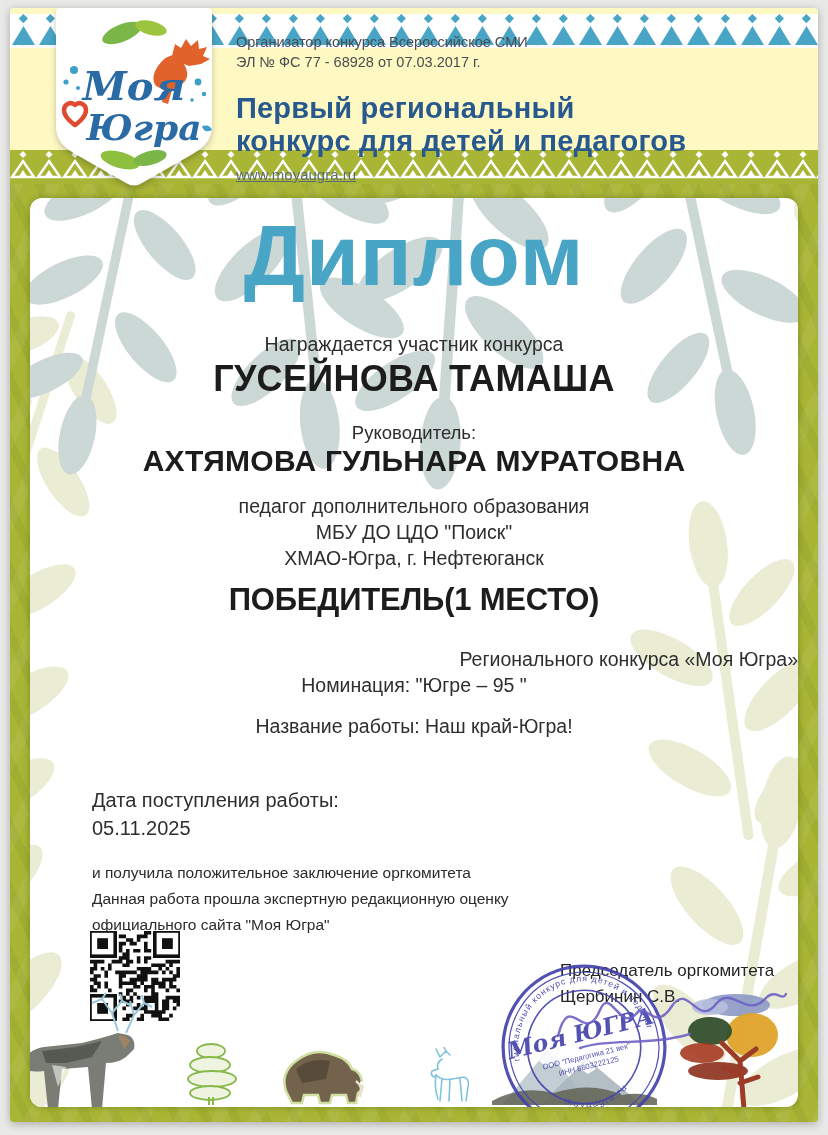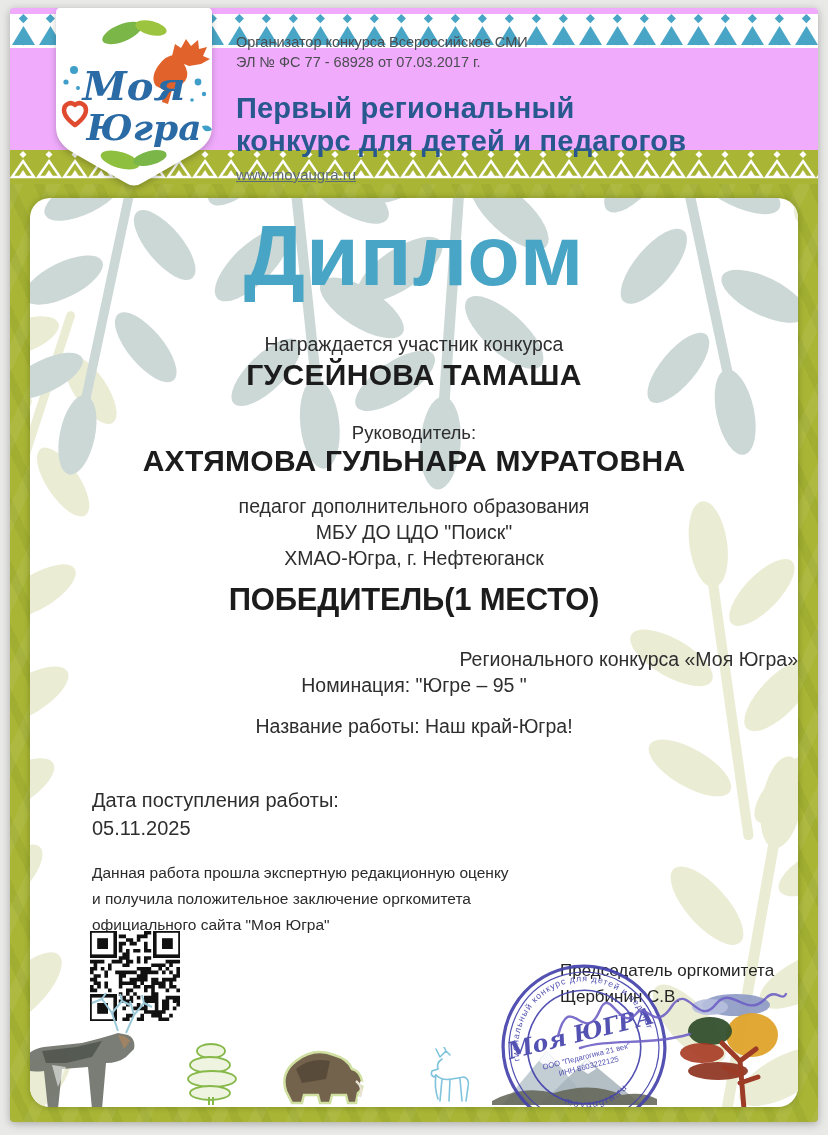--- a/index.html
+++ b/index.html
@@ -2,21 +2,21 @@
 <html><head>
 <meta charset="utf-8">
 <style>
   html,body{margin:0;padding:0;}
   body{
     width:828px;height:1135px;background:#e9e9e8;position:relative;
     font-family:"Liberation Sans", sans-serif;overflow:hidden;color:#2e2e2e;
   }
   .page{
     position:absolute;left:10px;top:8px;width:808px;height:1114px;
-    background:#f0abfc;border-radius:4px;box-shadow:0 2px 8px rgba(0,0,0,.28);
+    background:#fef9c3;border-radius:4px;box-shadow:0 2px 8px rgba(0,0,0,.28);
     overflow:hidden;
   }
   .band{position:absolute;left:0;right:0;}
   .band svg{display:block;width:100%;height:100%;}
   .top-band{top:6px;height:34px;}
   .green-band{top:142px;height:36px;}
 
   .header-text{position:absolute;left:226px;top:24px;z-index:3;}
   .org-line{font-size:14.5px;color:#4a4d50;line-height:1.4;}
   .main-title{margin-top:19px;font-size:29px;font-weight:bold;color:#27588e;line-height:1.16;letter-spacing:.2px;}
@@ -27,30 +27,30 @@
 
   .frame{
     position:absolute;left:0;right:0;top:176px;bottom:0;
     background-color:#a8b535;
     background-image:
       repeating-linear-gradient(115deg, rgba(255,255,255,.06) 0 12px, rgba(255,255,255,0) 12px 34px),
       repeating-linear-gradient(245deg, rgba(70,90,10,.08) 0 9px, rgba(70,90,10,0) 9px 27px);
   }
   .panel{
     position:absolute;left:20px;right:20px;top:14px;bottom:15px;
-    background:#fff;border-radius:20px;overflow:hidden;
+    background:#fff;border-radius:12px;overflow:hidden;
     box-shadow:0 0 6px rgba(60,70,10,.35);
   }
   .bg-leaves{position:absolute;inset:0;z-index:0;}
   .content{position:absolute;inset:0;z-index:2;}
 
   .cline{position:absolute;left:0;right:0;text-align:center;}
   .doc-title{top:8px;font-size:86px;font-weight:800;color:#48a5c5;letter-spacing:1px;}
   .award-intro{top:135px;font-size:19.5px;}
-  .participant{top:160px;font-size:30px;font-weight:800;color:#1c1c1c;letter-spacing:.3px;}
+  .participant{top:160px;font-size:36px;font-weight:800;color:#1c1c1c;letter-spacing:.3px;}
   .sup-label{top:224px;font-size:18.5px;}
   .sup-name{top:246px;font-size:30px;font-weight:800;color:#1c1c1c;letter-spacing:.3px;}
   .role-line{top:297px;font-size:19.5px;}
   .org-line2{top:323px;font-size:19.5px;}
   .loc-line{top:349px;font-size:19.5px;}
   .result-line{top:384px;font-size:31px;font-weight:800;color:#1c1c1c;letter-spacing:-.2px;}
   .contest-line{top:450px;font-size:19.5px;text-align:right;}
   .nomination-line{top:476px;font-size:19.5px;}
   .work-line{top:517px;font-size:19.5px;}
 
@@ -190,22 +190,22 @@
         <div class="cline contest-line">Регионального конкурса «Моя Югра»</div>
         <div class="cline nomination-line">Номинация: "Югре – 95 "</div>
         <div class="cline work-line">Название работы: Наш край-Югра!</div>
 
         <div class="date-block">
           <div>Дата поступления работы:</div>
           <div>05.11.2025</div>
         </div>
 
         <div class="note-block">
+          <div>и получила положительное заключение оргкомитета</div>
           <div>Данная работа прошла экспертную редакционную оценку</div>
-          <div>и получила положительное заключение оргкомитета</div>
           <div>официального сайта "Моя Югра"</div>
         </div>
 
         <div class="qr">
           <svg viewBox="0 0 100 100" width="90" height="90">
             <rect width="100" height="100" fill="#ffffff"></rect>
             <g id="qr-modules">
                 <path d="M60 0h4v4h-4zM64 0h4v4h-4zM32 4h4v4h-4zM36 4h4v4h-4zM52 4h4v4h-4zM56 4h4v4h-4zM60 4h4v4h-4zM40 8h4v4h-4zM44 8h4v4h-4zM52 8h4v4h-4zM32 12h4v4h-4zM36 12h4v4h-4zM44 12h4v4h-4zM48 12h4v4h-4zM60 12h4v4h-4zM32 16h4v4h-4zM60 16h4v4h-4zM32 20h4v4h-4zM40 20h4v4h-4zM48 20h4v4h-4zM52 20h4v4h-4zM60 20h4v4h-4zM64 20h4v4h-4zM36 24h4v4h-4zM40 24h4v4h-4zM32 28h4v4h-4zM36 28h4v4h-4zM40 28h4v4h-4zM52 28h4v4h-4zM60 28h4v4h-4zM64 28h4v4h-4zM0 32h4v4h-4zM4 32h4v4h-4zM8 32h4v4h-4zM12 32h4v4h-4zM24 32h4v4h-4zM28 32h4v4h-4zM32 32h4v4h-4zM40 32h4v4h-4zM44 32h4v4h-4zM52 32h4v4h-4zM60 32h4v4h-4zM84 32h4v4h-4zM88 32h4v4h-4zM92 32h4v4h-4zM96 32h4v4h-4zM4 36h4v4h-4zM20 36h4v4h-4zM36 36h4v4h-4zM40 36h4v4h-4zM68 36h4v4h-4zM72 36h4v4h-4zM76 36h4v4h-4zM80 36h4v4h-4zM88 36h4v4h-4zM0 40h4v4h-4zM4 40h4v4h-4zM12 40h4v4h-4zM20 40h4v4h-4zM52 40h4v4h-4zM56 40h4v4h-4zM60 40h4v4h-4zM64 40h4v4h-4zM76 40h4v4h-4zM84 40h4v4h-4zM96 40h4v4h-4zM0 44h4v4h-4zM16 44h4v4h-4zM28 44h4v4h-4zM32 44h4v4h-4zM36 44h4v4h-4zM40 44h4v4h-4zM44 44h4v4h-4zM48 44h4v4h-4zM56 44h4v4h-4zM60 44h4v4h-4zM64 44h4v4h-4zM68 44h4v4h-4zM72 44h4v4h-4zM80 44h4v4h-4zM88 44h4v4h-4zM96 44h4v4h-4zM4 48h4v4h-4zM8 48h4v4h-4zM16 48h4v4h-4zM32 48h4v4h-4zM36 48h4v4h-4zM52 48h4v4h-4zM56 48h4v4h-4zM60 48h4v4h-4zM92 48h4v4h-4zM96 48h4v4h-4zM0 52h4v4h-4zM4 52h4v4h-4zM32 52h4v4h-4zM44 52h4v4h-4zM48 52h4v4h-4zM52 52h4v4h-4zM56 52h4v4h-4zM60 52h4v4h-4zM68 52h4v4h-4zM72 52h4v4h-4zM80 52h4v4h-4zM84 52h4v4h-4zM88 52h4v4h-4zM92 52h4v4h-4zM4 56h4v4h-4zM8 56h4v4h-4zM16 56h4v4h-4zM32 56h4v4h-4zM36 56h4v4h-4zM40 56h4v4h-4zM44 56h4v4h-4zM48 56h4v4h-4zM56 56h4v4h-4zM68 56h4v4h-4zM72 56h4v4h-4zM76 56h4v4h-4zM80 56h4v4h-4zM88 56h4v4h-4zM0 60h4v4h-4zM8 60h4v4h-4zM16 60h4v4h-4zM32 60h4v4h-4zM48 60h4v4h-4zM52 60h4v4h-4zM60 60h4v4h-4zM64 60h4v4h-4zM68 60h4v4h-4zM76 60h4v4h-4zM80 60h4v4h-4zM88 60h4v4h-4zM92 60h4v4h-4zM0 64h4v4h-4zM4 64h4v4h-4zM20 64h4v4h-4zM40 64h4v4h-4zM44 64h4v4h-4zM60 64h4v4h-4zM68 64h4v4h-4zM84 64h4v4h-4zM96 64h4v4h-4zM32 68h4v4h-4zM40 68h4v4h-4zM48 68h4v4h-4zM68 68h4v4h-4zM72 68h4v4h-4zM36 72h4v4h-4zM44 72h4v4h-4zM52 72h4v4h-4zM60 72h4v4h-4zM64 72h4v4h-4zM68 72h4v4h-4zM72 72h4v4h-4zM84 72h4v4h-4zM88 72h4v4h-4zM92 72h4v4h-4zM96 72h4v4h-4zM32 76h4v4h-4zM36 76h4v4h-4zM40 76h4v4h-4zM44 76h4v4h-4zM60 76h4v4h-4zM64 76h4v4h-4zM68 76h4v4h-4zM72 76h4v4h-4zM80 76h4v4h-4zM84 76h4v4h-4zM92 76h4v4h-4zM96 76h4v4h-4zM40 80h4v4h-4zM52 80h4v4h-4zM60 80h4v4h-4zM72 80h4v4h-4zM80 80h4v4h-4zM84 80h4v4h-4zM96 80h4v4h-4zM36 84h4v4h-4zM48 84h4v4h-4zM52 84h4v4h-4zM56 84h4v4h-4zM60 84h4v4h-4zM72 84h4v4h-4zM80 84h4v4h-4zM84 84h4v4h-4zM92 84h4v4h-4zM60 88h4v4h-4zM64 88h4v4h-4zM68 88h4v4h-4zM72 88h4v4h-4zM76 88h4v4h-4zM80 88h4v4h-4zM40 92h4v4h-4zM44 92h4v4h-4zM56 92h4v4h-4zM68 92h4v4h-4zM72 92h4v4h-4zM76 92h4v4h-4zM88 92h4v4h-4zM36 96h4v4h-4zM40 96h4v4h-4zM52 96h4v4h-4zM56 96h4v4h-4zM76 96h4v4h-4zM80 96h4v4h-4zM84 96h4v4h-4z" fill="#111"></path>
                 <rect x="0" y="0" width="28" height="28" fill="none" stroke="#111" stroke-width="4"></rect>
                 <rect x="8" y="8" width="12" height="12" fill="#111"></rect>

